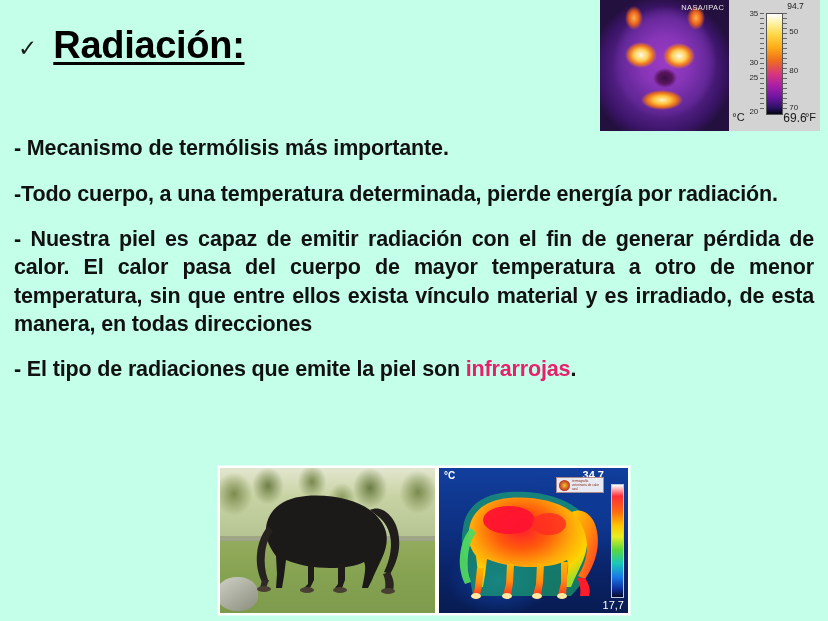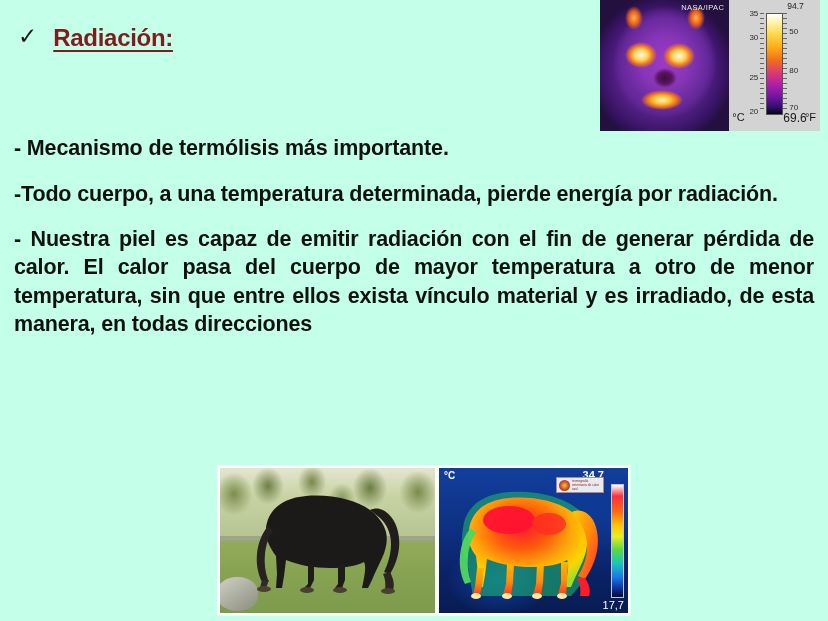--- a/index.html
+++ b/index.html
@@ -32,23 +32,23 @@
     gap: 16px;
   }
   .check-bullet {
     font-size: 23px;
     color: #1a1a1a;
     line-height: 1;
     font-weight: 400;
     transform: translateY(-2px);
   }
   .title-text {
-    font-size: 24px;
+    font-size: 38px;
     font-weight: bold;
-    color: #7f1d1d;
+    color: #000000;
     text-decoration: underline;
     text-underline-offset: 4px;
     letter-spacing: -0.3px;
   }
 
   
   .body-block {
     position: absolute;
     left: 14px;
     width: 800px;
@@ -285,35 +285,36 @@
   </div>
 
   <div class="body-block">
 
     <p class="para p1">- Mecanismo de termólisis más importante.</p>
 
     <p class="para p2">-Todo cuerpo, a una temperatura determinada, pierde energía por radiación.</p>
 
     <p class="para p3">- Nuestra piel es capaz de emitir radiación con el fin de generar pérdida de calor. El calor pasa del cuerpo de mayor temperatura a otro de menor temperatura, sin que entre ellos exista vínculo material y es irradiado, de esta manera, en todas direcciones</p>
 
+    <p class="para p4"><span>- El tipo de radiaciones que emite la piel son </span><span class="hl-pink">infrarrojas</span><span>.</span></p>
   </div>
 
   <div class="thermal-dog-wrap">
 
     <div class="dog-img">
       <span class="nasa-tag">NASA/IPAC</span>
     </div>
 
     <div class="dog-scale">
       <div class="bar"></div>
       <div class="ticks-left"></div>
       <div class="ticks-right"></div>
 
       <span class="lbl lbl-c" style="top:9px">35</span>
-      <span class="lbl lbl-c" style="top:33px">30</span>
+      <span class="lbl lbl-c" style="top:58px">30</span>
       <span class="lbl lbl-c" style="top:73px">25</span>
       <span class="lbl lbl-c" style="top:107px">20</span>
 
       <span class="lbl lbl-f" style="top:27px">50</span>
       <span class="lbl lbl-f" style="top:66px">80</span>
       <span class="lbl lbl-f" style="top:103px">70</span>
 
       <span class="max-f">94.7</span>
       <span class="min-f">69.6</span>
 

